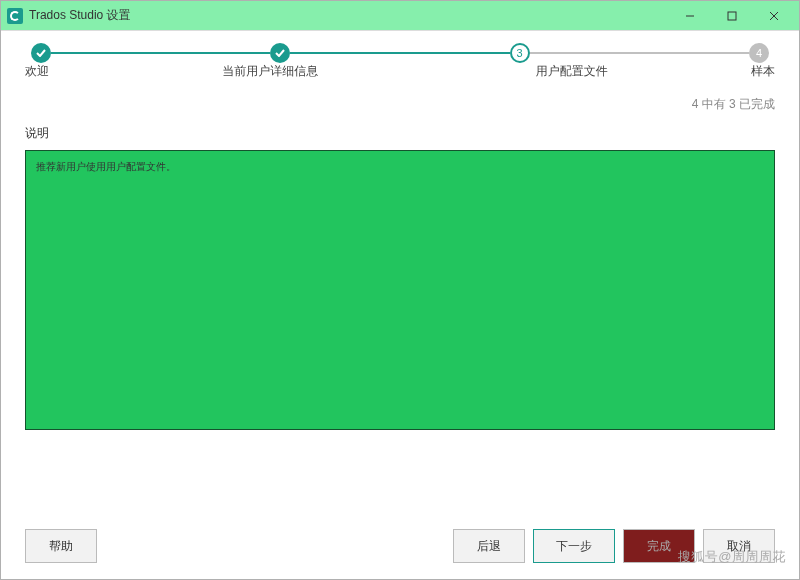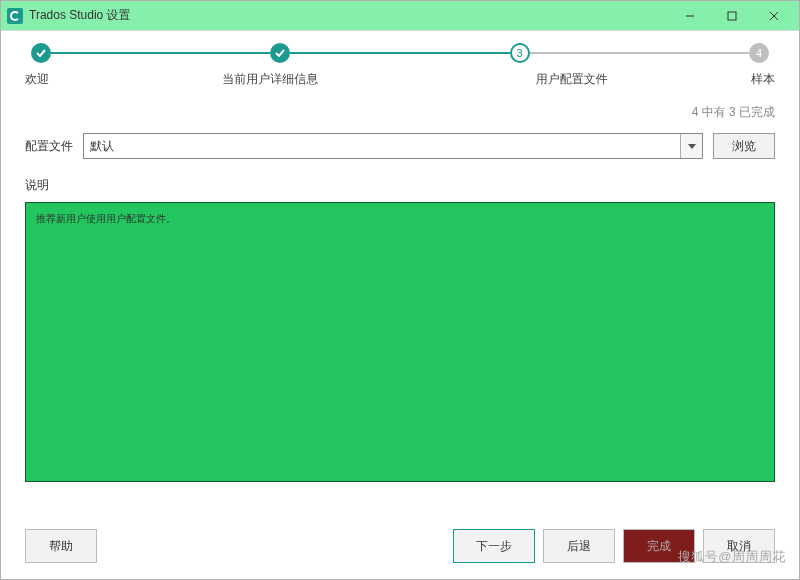--- a/index.html
+++ b/index.html
@@ -110,21 +110,20 @@
   }
   .step-line {
     flex: 1;
     height: 2px;
   }
   .line-done { background: #1a9b8e; }
   .line-todo { background: #c0c0c0; }
   .step-labels {
     display: flex;
     justify-content: space-between;
-    margin-top: 8px;
     padding: 0 0px;
     color: #444;
   }
   .step-label { font-size: 12px; white-space: nowrap; }
   .sl1 { width: 60px; text-align: left; }
   .sl2 { width: 160px; text-align: right; margin-left: -10px;}
   .sl3 { width: 120px; text-align: center; margin-left: 110px;}
   .sl4 { width: 60px; text-align: right; }
 
   .progress-text {
@@ -281,53 +280,39 @@
       <div class="step-labels">
         <div class="step-label sl1">欢迎</div>
         <div class="step-label sl2">当前用户详细信息</div>
         <div class="step-label sl3">用户配置文件</div>
         <div class="step-label sl4">样本</div>
       </div>
     </div>
 
     <div class="progress-text">4 中有 3 已完成</div>
 
-    <div class="form-row">
-      <div class="form-label">配置文件</div>
-      <div class="select-box">
-        <span>默认</span>
-        <div class="select-caret">
-          <svg width="8" height="5">
-              <polygon points="0,0 8,0 4,5" fill="#555"></polygon>
-            </svg>
-        </div>
-      </div>
-      <div class="browse-btn">
-        <span>浏览</span>
-      </div>
-    </div>
 
     <div class="desc-label">说明</div>
     <div class="desc-box">
       <span>推荐新用户使用用户配置文件。</span>
     </div>
 
   </div>
 
   <div class="footer">
     <div class="btn">
       <span>帮助</span>
     </div>
     <div class="footer-spacer"></div>
+    <div class="btn">
+      <span>后退</span>
+    </div>
     <div class="btn primary">
       <span>下一步</span>
     </div>
-    <div class="btn">
-      <span>后退</span>
-    </div>
     <div class="btn disabled">
       <span>完成</span>
     </div>
     <div class="btn">
       <span>取消</span>
     </div>
   </div>
 
 </div>
 

